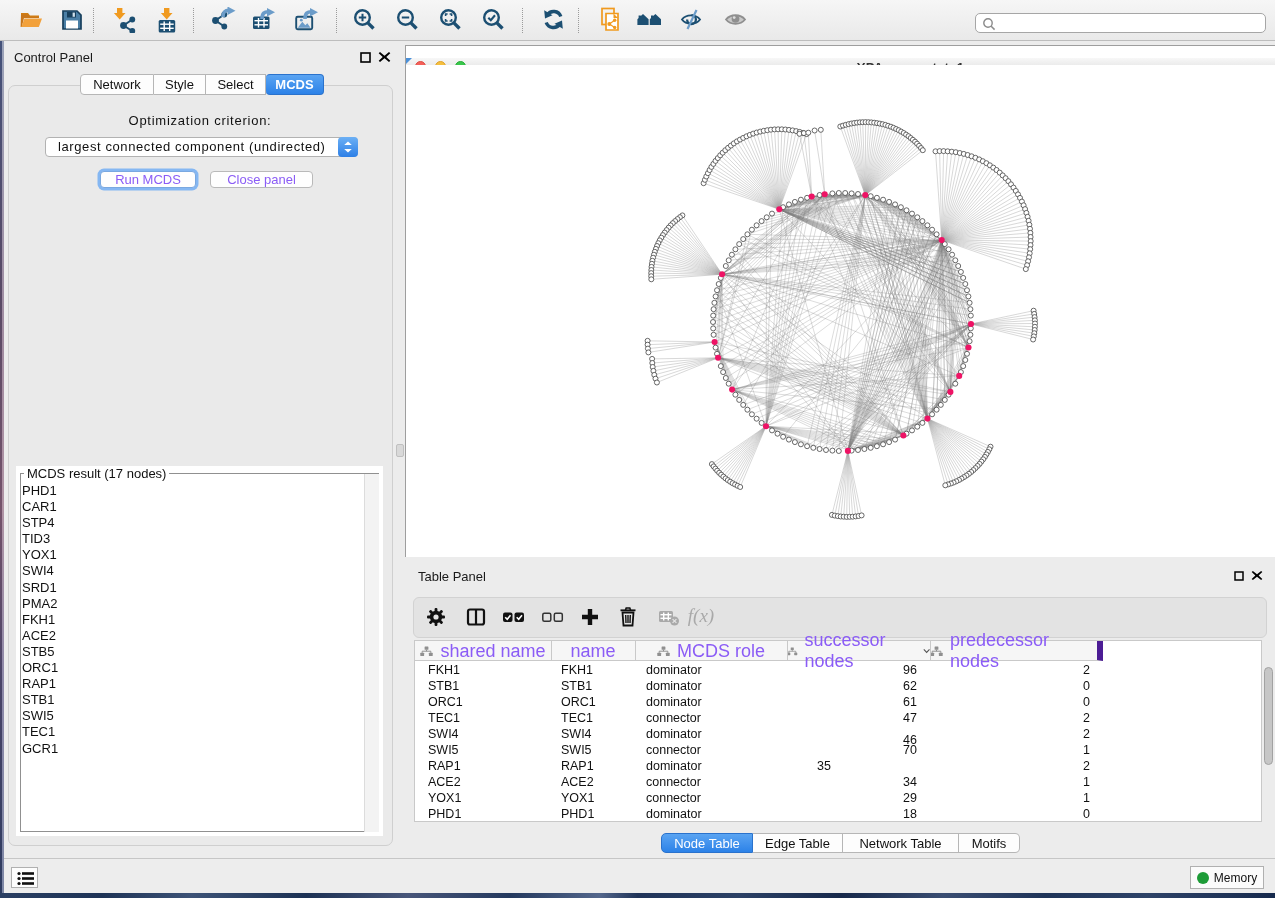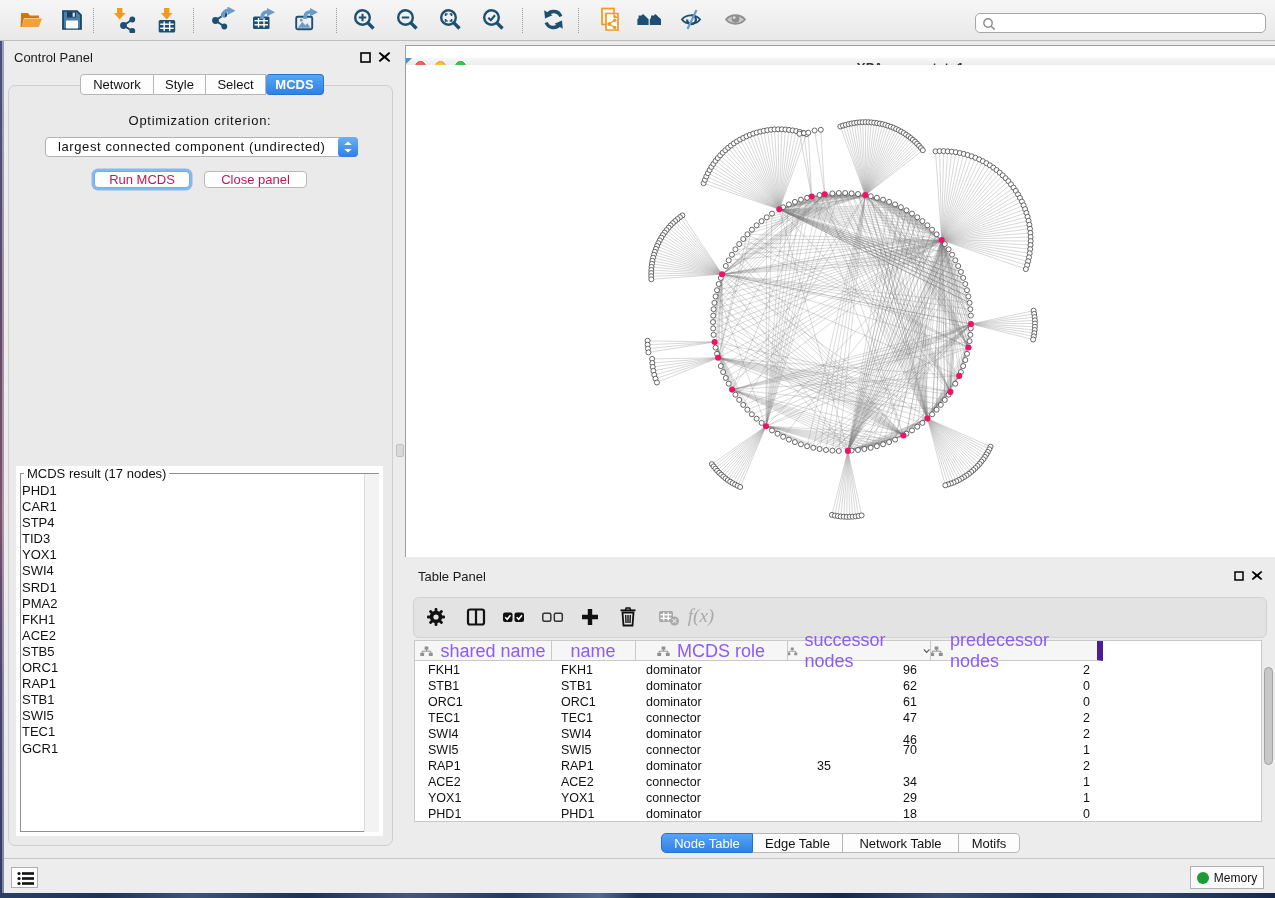--- a/index.html
+++ b/index.html
@@ -29,22 +29,22 @@
 .tab.sel { background:linear-gradient(#5aa4f2,#2c82e8); color:#fff;
   border-color:#2a72cc; border-radius:4px;font-weight:bold; }
 #optlabel { position:absolute; left:0; top:113px; width:400px; text-align:center;
   font-size:13px; letter-spacing:0.75px; color:#111; }
 #optsel { position:absolute; left:45px; top:137px; width:313px; height:20px;
   background:#fff; border:1px solid #b2b2b2; border-radius:4px; font-size:13px; letter-spacing:0.6px;
   color:#111; line-height:18px; padding-left:12px; }
 #optspin { position:absolute; right:-1px; top:-1px; width:20px; height:20px;
   border-radius:4px; background:linear-gradient(#6cb0f5,#2d7fe6); }
 .btn { position:absolute; height:17px; background:#fefefe; border:1px solid #b9b9b9;
-  border-radius:4px; font-size:13px; color:#be185d; display:flex; align-items:center;
-  justify-content:center; }
+  border-radius:4px; font-size:13px; color:#8b5cf6; display:flex; align-items:center;
+  justify-content:center;margin-left:6px; }
 #runbtn { left:94px; top:171px; width:96px; box-shadow:0 0 0 2.5px #85b7f2;
   border-color:#7aa8e0; }
 #closebtn { left:204px; top:171px; width:103px; }
 #fieldset { position:absolute; left:16px; top:466px; width:367px; height:370px; background:#fff; }
 #fsborder { position:absolute; left:20px; top:473px; width:359px; height:359px;
   border:1px solid #909090; }
 #legend { position:absolute; left:24px; top:466px; background:#fff; padding:0 3px;
   font-size:13px; color:#111; }
 #mcdslist { position:absolute; left:22px; top:483px; font-size:13px; color:#111;
   line-height:16.1px; }

